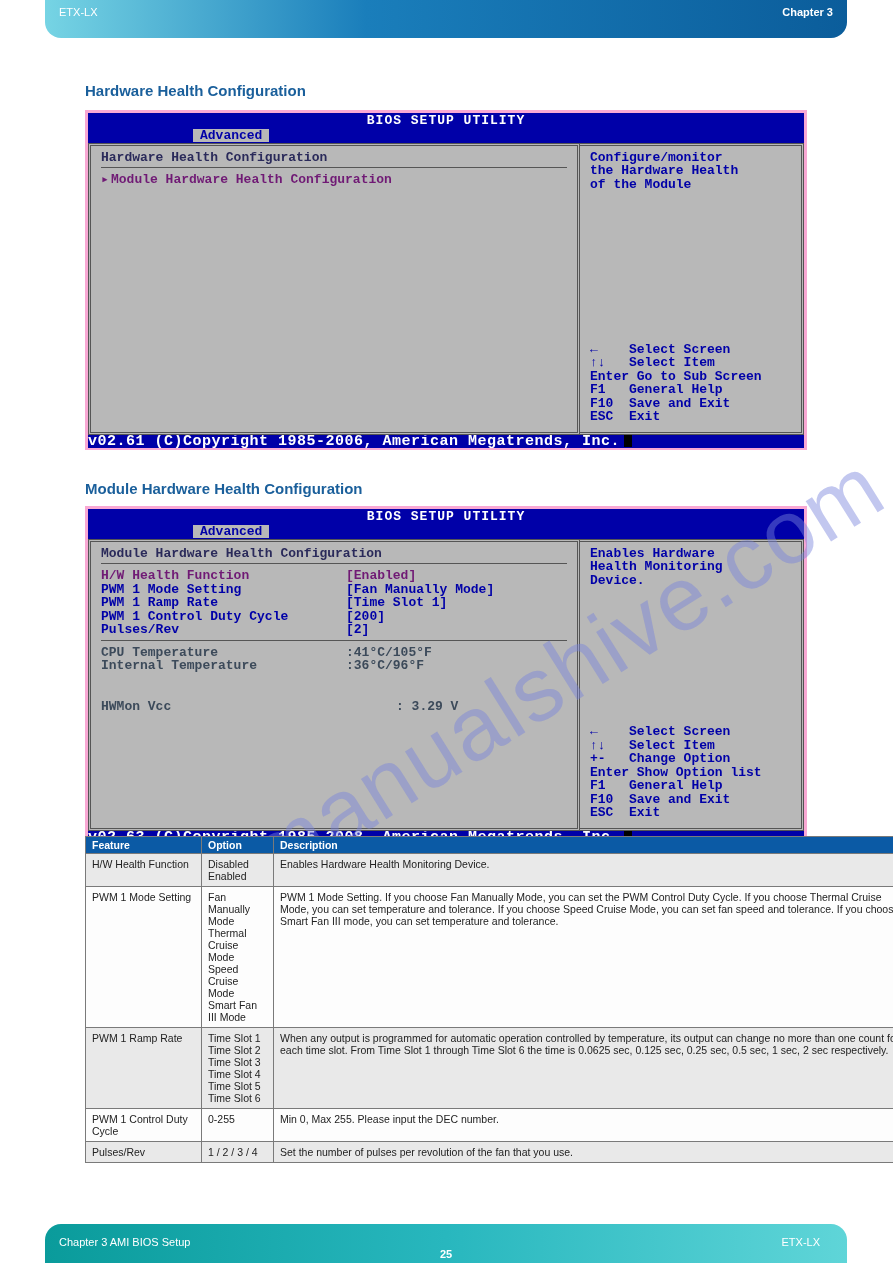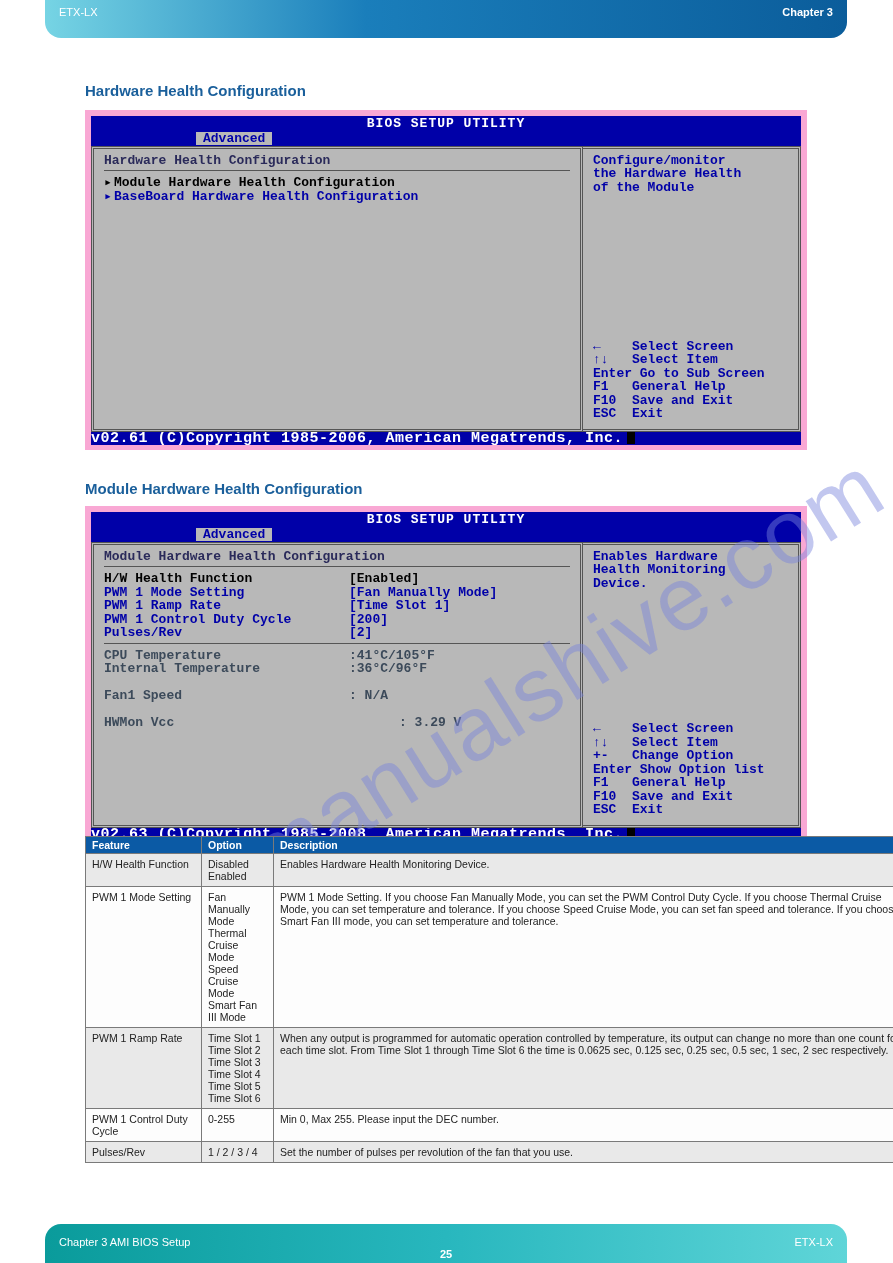--- a/index.html
+++ b/index.html
@@ -36,21 +36,21 @@
   #st2 { left: 85px; top: 480px; }
 
   .bios {
     position: absolute;
     left: 85px;
     width: 722px;
     font-family: 'Courier New', monospace;
     font-size: 13px;
     font-weight: bold;
     line-height: 13.5px;
-    border: 6px solid #f9a8d4;
+    border: 3px solid #f9a8d4;
   }
   #bios1 { top: 110px; height: 340px; }
   #bios2 { top: 506px; height: 340px; }
 
   .bios-header {
     background: #0000a8;
     color: #fff;
     text-align: center;
     padding: 1px 0;
     letter-spacing: 1px;
@@ -90,21 +90,21 @@
   }
   .bios-left .heading {
     color: #2a2a5a;
   }
   .bios-left .hr {
     border: none;
     border-top: 1px solid #555;
     margin: 3px 0 5px 0;
   }
   .bios-left .sel {
-    color: #000000;
+    color: #701a75;
   }
   .bios-left .caret { display:inline-block; width:10px; }
   .bios-left .dim { color: #3c4a5a; }
   .row2 { display:flex; }
   .row2 .k { flex:0 0 245px; }
   .row2 .v { }
   .bios-right .help-block { position:absolute; bottom:8px; left:10px; right:10px; }
   .bios-right .help-block div { white-space: pre; }
   .bios-footer {
     background: #0000a8;
@@ -155,21 +155,21 @@
   .tbl .c2 { width: 72px; }
 
   .bottom-banner {
     position: absolute;
     left: 45px; top: 1224px;
     width: 802px; height: 39px;
     border-radius: 16px 16px 0 0;
     background: linear-gradient(90deg, #0a9b9b 0%, #28b7be 50%, #5fd5d8 100%);
     color: #fff;
     font-size: 11px;
-    padding: 12px 14px 0 14px;
+    padding: 12px 27px 0 14px;
     display: flex;
     justify-content: space-between;
   }
   .page-no {
     position: absolute;
     left: 50%; transform: translateX(-50%);
     bottom: 3px;
     font-weight: bold;
   }
 </style>
@@ -186,21 +186,20 @@
 <div id="bios1" class="bios">
   <div class="bios-header">BIOS SETUP UTILITY</div>
   <div class="bios-tab-row">
     <span class="bios-tab">Advanced</span>
   </div>
   <div class="bios-body">
     <div class="bios-left">
       <div class="heading">Hardware Health Configuration</div>
       <hr class="hr">
       <div class="sel"><span class="caret">▸</span><span>Module Hardware Health Configuration</span></div>
-      <div><span class="caret">▸</span><span>BaseBoard Hardware Health Configuration</span></div>
     </div>
     <div class="bios-right">
       <div>Configure/monitor</div>
       <div>the Hardware Health</div>
       <div>of the Module</div>
       <div class="help-block">
         <div>←    Select Screen</div>
         <div>↑↓   Select Item</div>
         <div>Enter Go to Sub Screen</div>
         <div>F1   General Help</div>
@@ -246,24 +245,20 @@
       <hr class="hr">
       <div class="row2 dim">
           <span class="k">CPU Temperature</span>
           <span class="v">:41°C/105°F</span>
         </div>
       <div class="row2 dim">
           <span class="k">Internal  Temperature</span>
           <span class="v">:36°C/96°F</span>
         </div>
       <div class="row2 dim">&nbsp;</div>
-      <div class="row2 dim">
-          <span class="k">Fan1 Speed</span>
-          <span class="v">: N/A</span>
-        </div>
       <div class="row2 dim">&nbsp;</div>
       <div class="row2 dim">
           <span class="k">HWMon Vcc</span>
           <span class="v" style="margin-left:50px">: 3.29 V</span>
         </div>
     </div>
     <div class="bios-right">
       <div>Enables Hardware</div>
       <div>Health Monitoring</div>
       <div>Device.</div>

